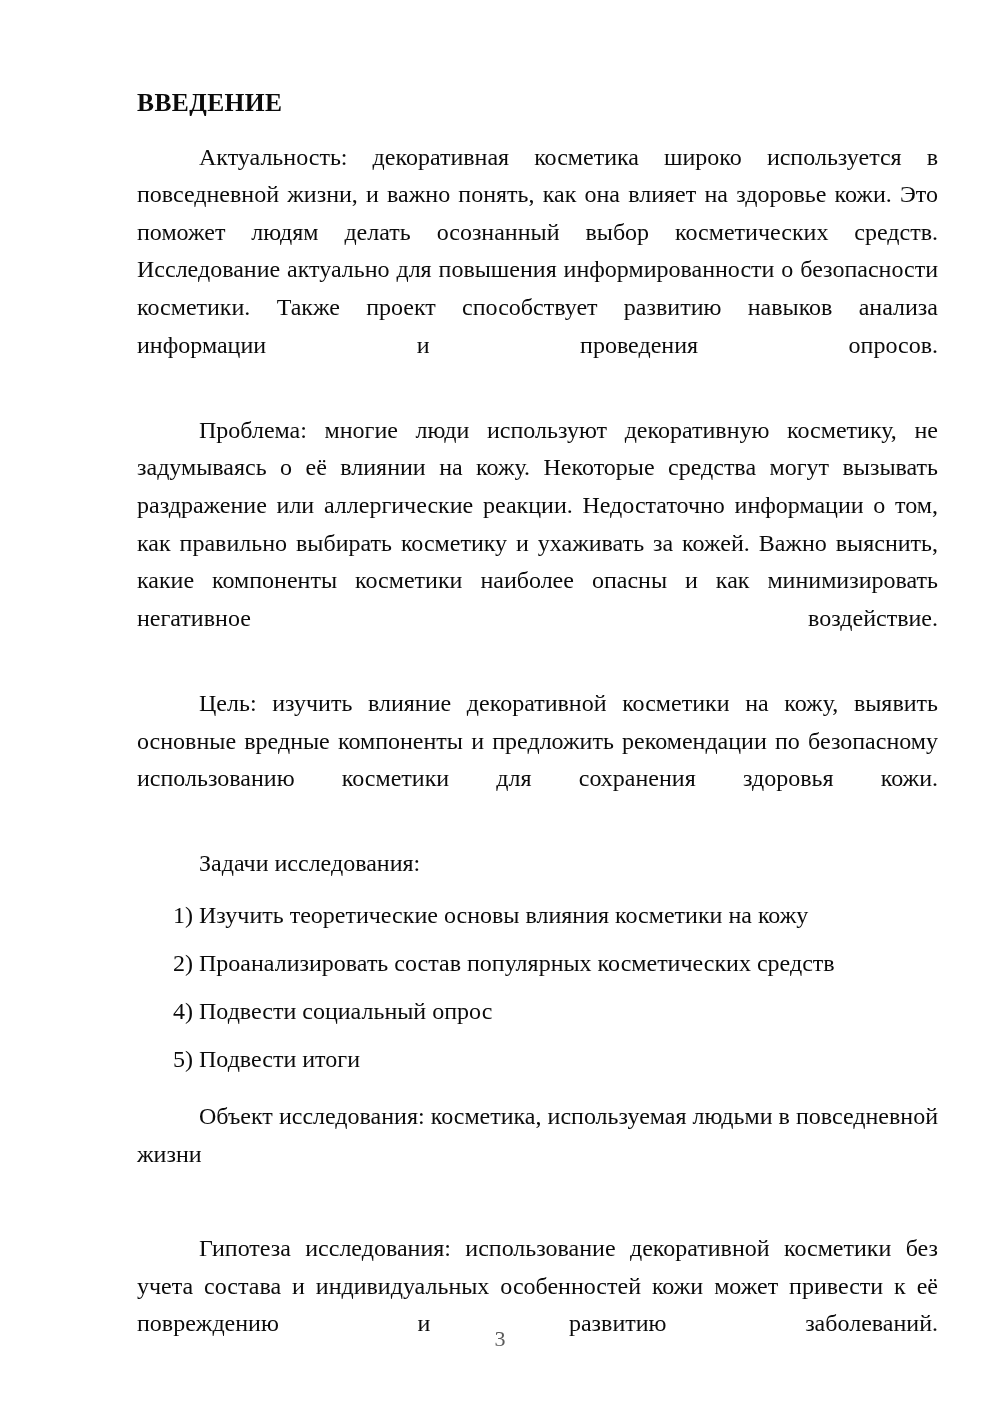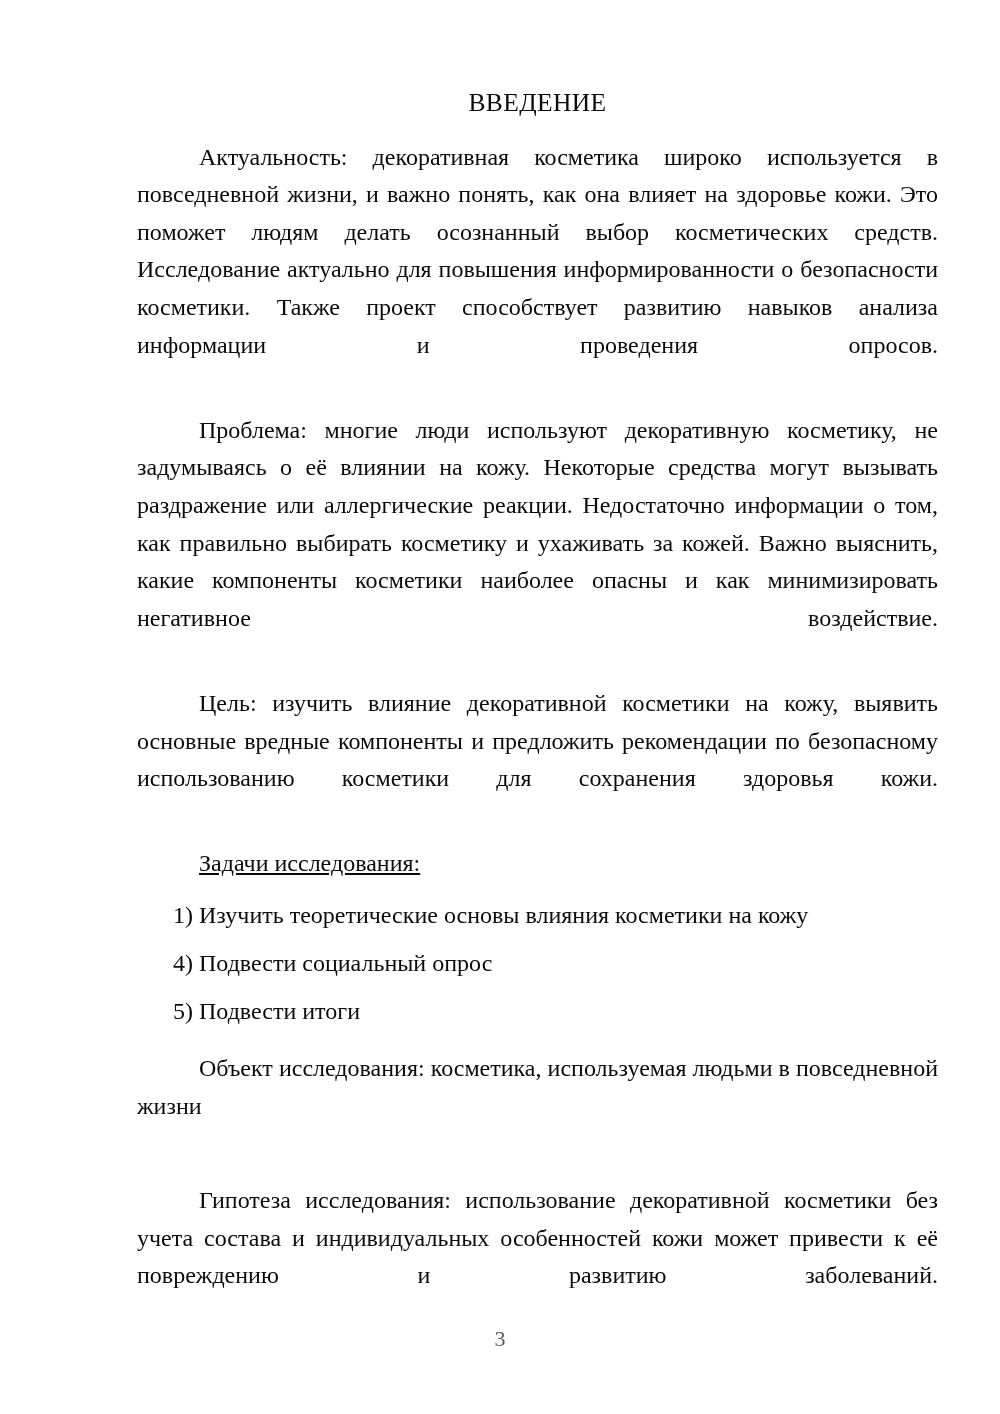--- a/index.html
+++ b/index.html
@@ -28,22 +28,22 @@
 
   .content {
     position: absolute;
     left: 137px;
     top: 88px;
     width: 801px;
   }
 
   .doc-heading {
     font-size: 25.5px;
-    font-weight: normal;
-    text-align: center;
+    font-weight: bold;
+    text-align: left;
     letter-spacing: 0.4px;
     margin: 0 0 20px 0;
     line-height: 1.2;
   }
 
   .para {
     font-size: 24px;
     line-height: 37.6px;
     text-align: justify;
     text-justify: inter-word;
@@ -58,21 +58,20 @@
     display: inline-block;
     width: 100%;
   }
 
   .para-short {
     font-size: 24px;
     line-height: 37.6px;
     text-align: left;
     text-indent: 62px;
     margin: 0;
-    text-decoration: underline;
   }
 
   .spacer-sm { height: 9px; }
   .spacer-md { height: 14px; }
 
   .task-list {
     list-style: none;
     margin: 0;
     padding: 0;
   }
@@ -120,20 +119,24 @@
     <p class="para-short">Задачи исследования:</p>
 
     <div class="spacer-md"></div>
 
     <ol class="task-list">
       <li class="task-item">
         <span>1)</span>
         <span>Изучить теоретические основы влияния косметики на кожу</span>
       </li>
       <li class="task-item">
+        <span>2)</span>
+        <span>Проанализировать состав популярных косметических средств</span>
+      </li>
+      <li class="task-item">
         <span>4)</span>
         <span>Подвести социальный опрос</span>
       </li>
       <li class="task-item">
         <span>5)</span>
         <span>Подвести итоги</span>
       </li>
     </ol>
 
     <div class="spacer-sm"></div>

